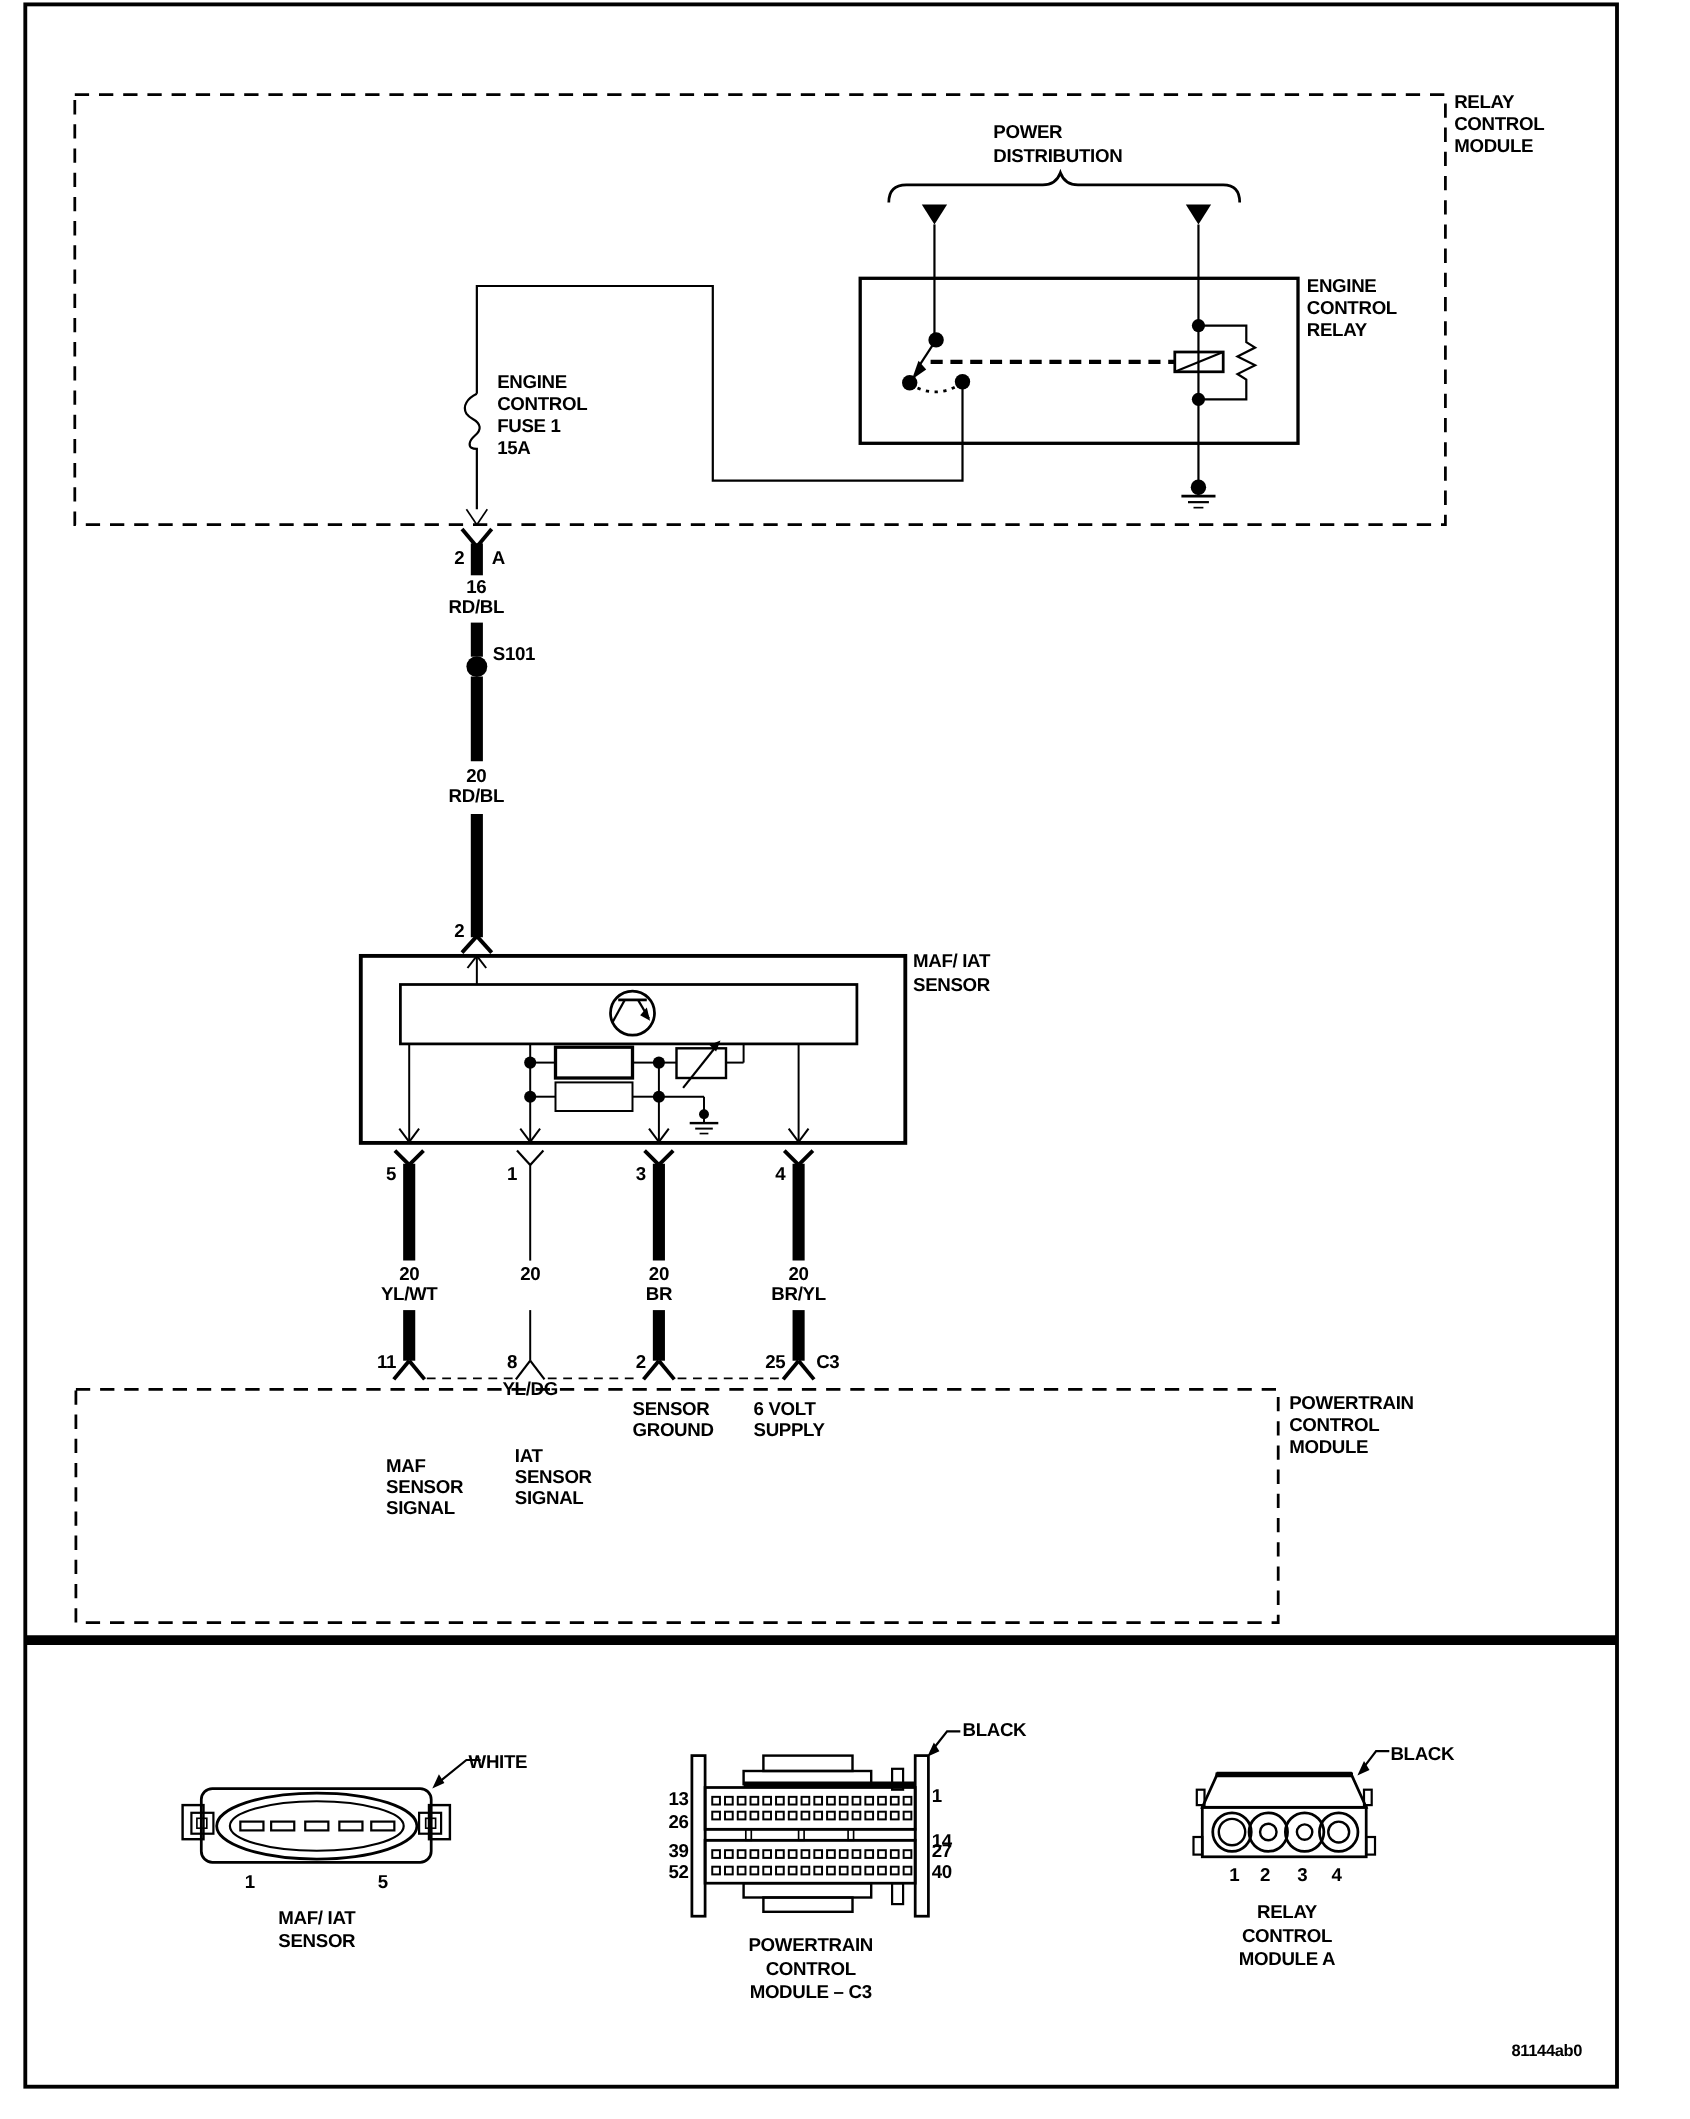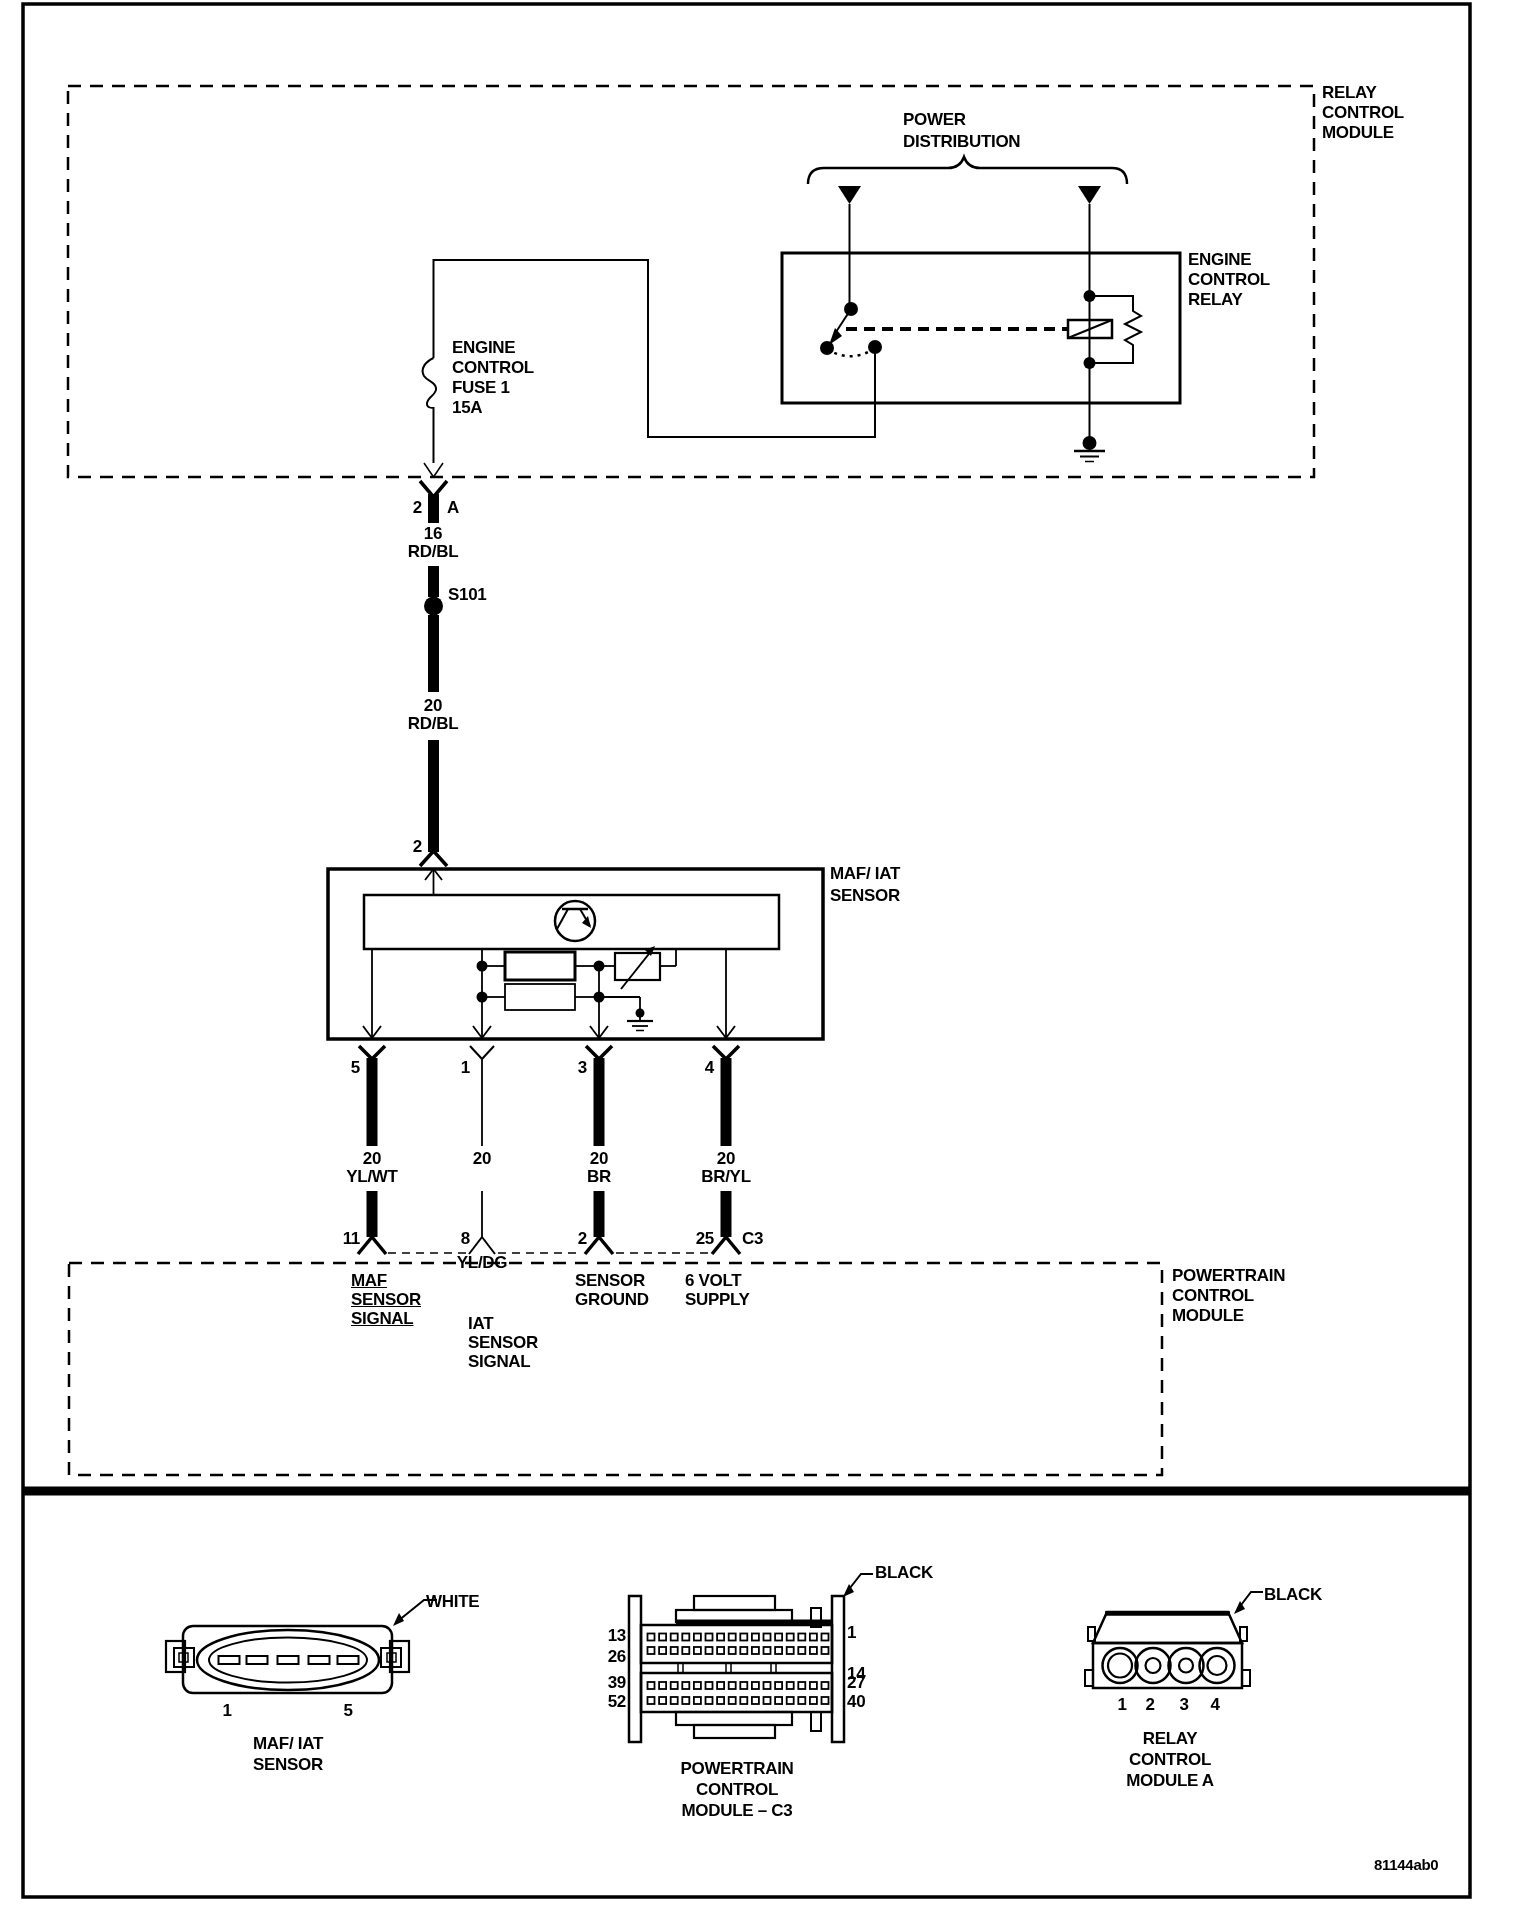--- a/index.html
+++ b/index.html
@@ -361,21 +361,21 @@
   <div class="t tc" style="left:599px; top:1167px;">BR</div>
   <div class="t tc" style="left:726px; top:1149px;">20</div>
   <div class="t tc" style="left:726px; top:1167px;">BR/YL</div>
 
   <div class="t tr" style="left:320px; top:1229px; width:40px;">11</div>
   <div class="t tr" style="left:430px; top:1229px; width:40px;">8</div>
   <div class="t tr" style="left:547px; top:1229px; width:40px;">2</div>
   <div class="t tr" style="left:674px; top:1229px; width:40px;">25</div>
   <div class="t" style="left:742px; top:1229px;">C3</div>
 
-  <div class="t sig" style="left:351px; top:1271px;text-decoration:underline;">MAF
+  <div class="t sig" style="left:351px; top:1323px;">MAF
 SENSOR
 SIGNAL</div>
   <div class="t sig" style="left:468px; top:1271px;margin-top:43px;">IAT
 SENSOR
 SIGNAL</div>
   <div class="t sig" style="left:575px; top:1271px;">SENSOR
 GROUND</div>
   <div class="t sig" style="left:685px; top:1271px;">6 VOLT
 SUPPLY</div>
   <div class="t" style="left:1172px; top:1266px;">POWERTRAIN

